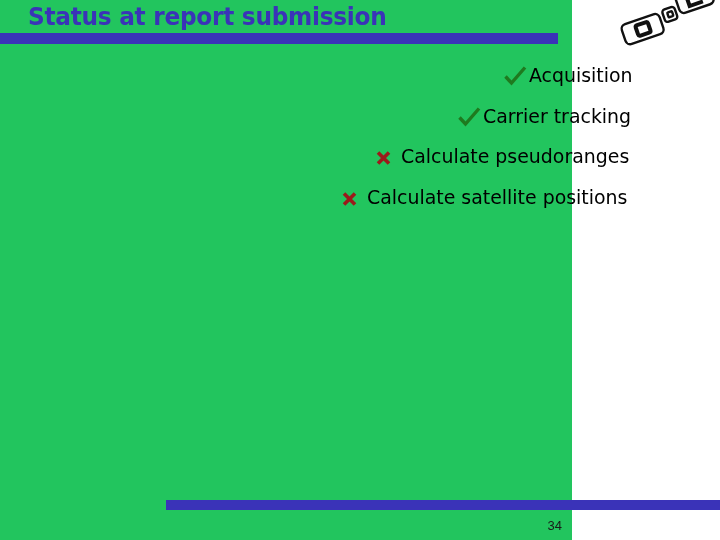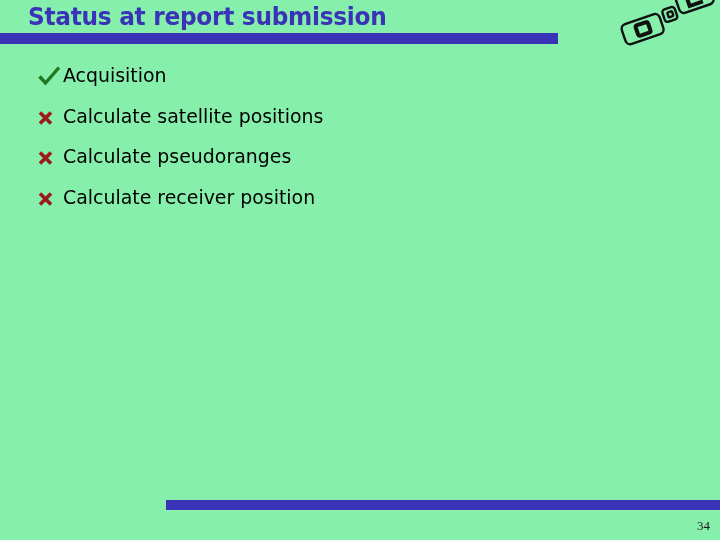--- a/index.html
+++ b/index.html
@@ -11,23 +11,23 @@
     height: 540px;
     background: #ffffff;
     font-family: "DejaVu Sans", sans-serif;
     overflow: hidden;
     position: relative;
   }
 
   .slide {
     position: absolute;
     inset: 0;
-    width: 720px;
+    width: 572px;
     height: 540px;
-    background: #86efac;
+    background: #22c55e;
   }
 
   
   .slide-title {
     position: absolute;
     left: 28px;
     top: 2px;
     font-family: "DejaVu Sans", sans-serif;
     font-weight: bold;
     font-size: 25px;
@@ -57,21 +57,21 @@
     width: 554px;
     height: 10px;
     background: #3A33B8;
   }
 
   
   .page-number {
     position: absolute;
     right: 10px;
     top: 518px;
-    font-family: Liberation Serif, serif;
+    font-family: Liberation Sans, sans-serif;
     font-size: 13px;
     line-height: 15px;
     color: #1a1a1a;
     text-align: right;
   }
 
   
   .bullet-list {
     position: absolute;
     left: 36px;
@@ -79,20 +79,21 @@
     width: 600px;
     list-style: none;
     margin: 0;
     padding: 0;
   }
   .bullet-item {
     position: relative;
     height: 40.5px;
     display: flex;
     align-items: center;
+    justify-content: flex-end;
   }
   .bullet-marker {
     position: relative;
     width: 27px;
     height: 26px;
     flex: 0 0 27px;
     display: block;
   }
   .bullet-marker svg {
     position: absolute;
@@ -149,49 +150,49 @@
     <li class="bullet-item">
       <span class="bullet-marker">
         <svg width="27" height="26" viewBox="0 0 27 26">
           <path d="M3.5 13.5 L9.5 20 L23 4.5" fill="none" stroke="#1F7A1F" stroke-width="3.4" stroke-linecap="butt" stroke-linejoin="miter"></path>
         </svg>
       </span>
       <span class="bullet-text">Acquisition</span>
     </li>
 
 
-
-
-
     <li class="bullet-item">
       <span class="bullet-marker">
         <svg width="27" height="26" viewBox="0 0 27 26">
-          <path d="M4 8.5 L15 19.5 M15 8.5 L4 19.5" fill="none" stroke="#9B1B1B" stroke-width="3.6" stroke-linecap="butt"></path>
+          <path d="M3.5 13.5 L9.5 20 L23 4.5" fill="none" stroke="#1F7A1F" stroke-width="3.4" stroke-linecap="butt" stroke-linejoin="miter"></path>
         </svg>
       </span>
-      <span class="bullet-text">Calculate satellite positions</span>
+      <span class="bullet-text">Carrier tracking</span>
     </li>
+
+
 
     <li class="bullet-item">
       <span class="bullet-marker">
         <svg width="27" height="26" viewBox="0 0 27 26">
           <path d="M4 8.5 L15 19.5 M15 8.5 L4 19.5" fill="none" stroke="#9B1B1B" stroke-width="3.6" stroke-linecap="butt"></path>
         </svg>
       </span>
       <span class="bullet-text">Calculate pseudoranges</span>
     </li>
 
     <li class="bullet-item">
       <span class="bullet-marker">
         <svg width="27" height="26" viewBox="0 0 27 26">
           <path d="M4 8.5 L15 19.5 M15 8.5 L4 19.5" fill="none" stroke="#9B1B1B" stroke-width="3.6" stroke-linecap="butt"></path>
         </svg>
       </span>
-      <span class="bullet-text">Calculate receiver position</span>
+      <span class="bullet-text">Calculate satellite positions</span>
     </li>
+
 
   </ul>
 
   <div class="bottom-rule"></div>
 
   <div class="page-number">34</div>
 
 </div>
 
 </body></html>

